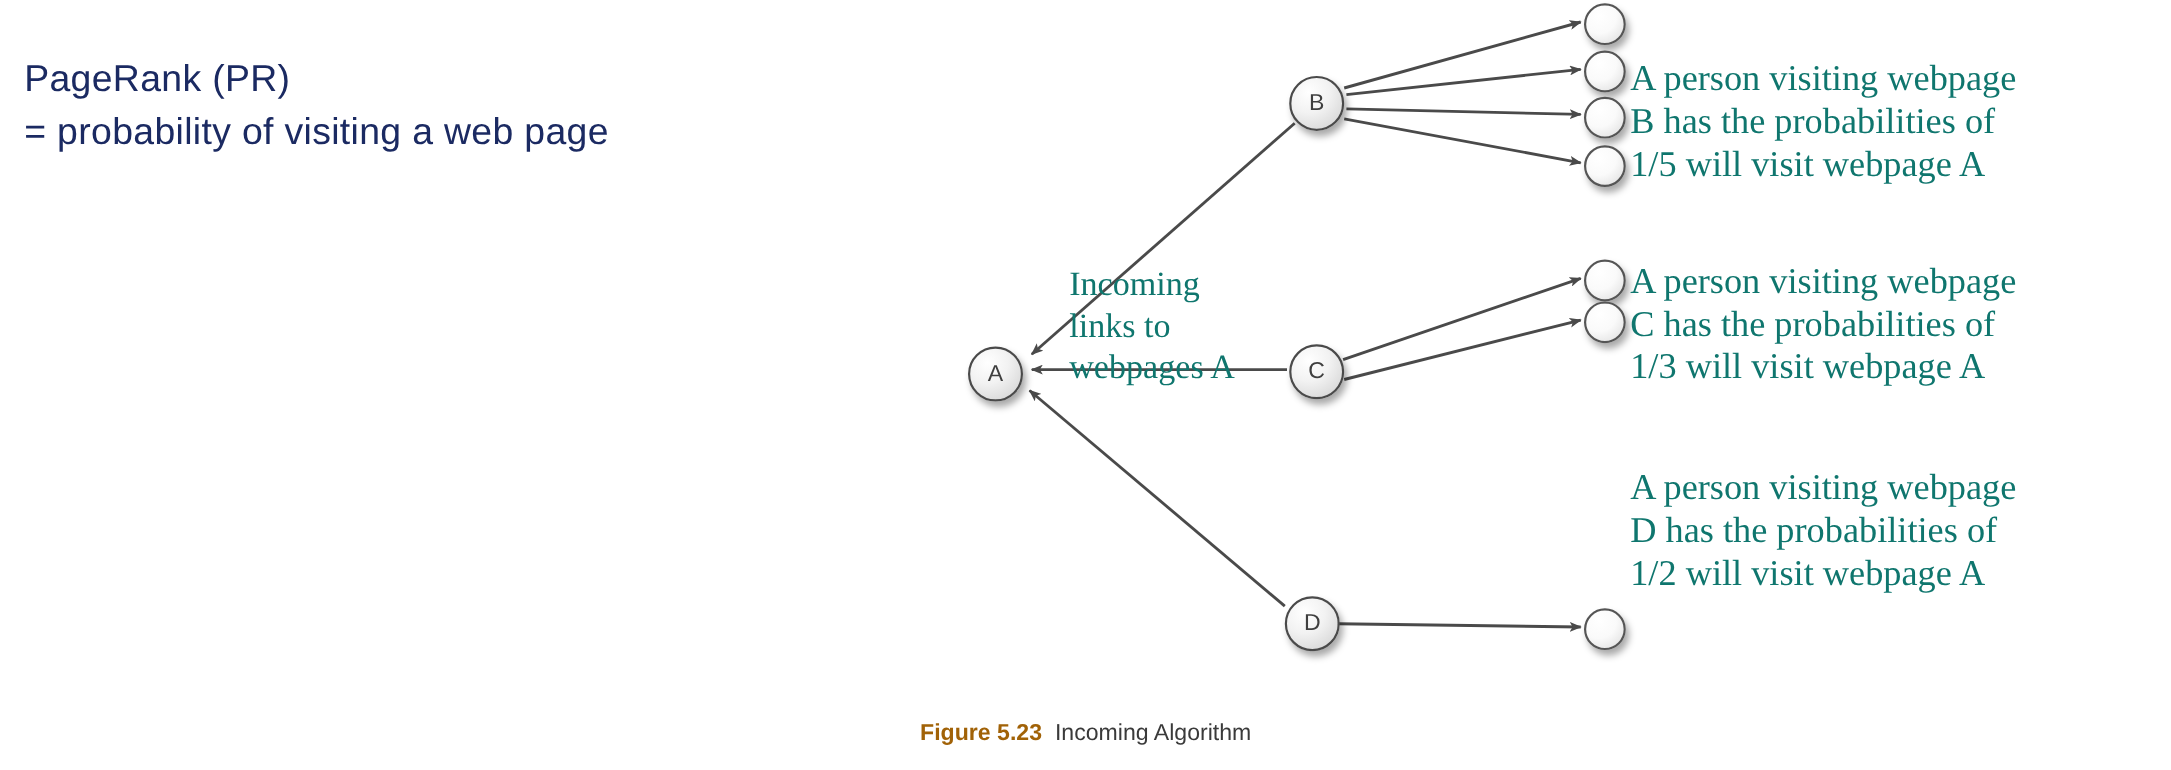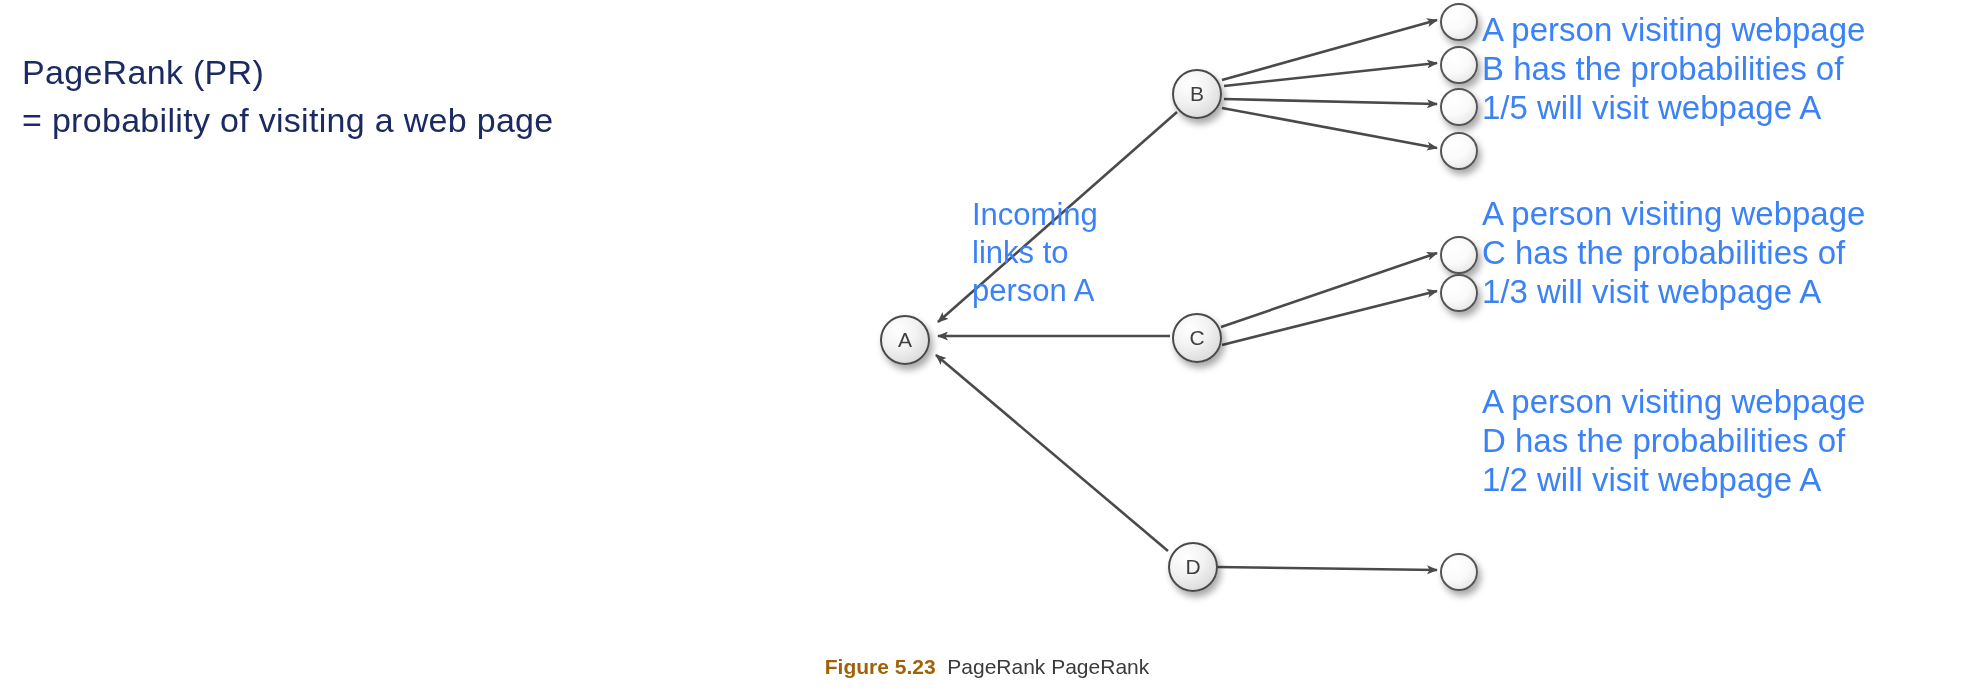--- a/index.html
+++ b/index.html
@@ -74,25 +74,26 @@
   .node.leaf {
     width: 34px;
     height: 34px;
     background: radial-gradient(circle at 34% 28%, #ffffff 0%, #fafafa 48%, #e6e6e6 82%, #d8d8d8 100%);
     border: 2px solid #555555;
   }
 
   
   .cyan {
     position: absolute;
-    color: #3b82f6;
-    font-family: Liberation Sans, sans-serif;
+    color: #0f766e;
+    font-family: Liberation Serif, serif;
     font-size: 33px;
     line-height: 39px;
     white-space: pre-wrap;
+    margin-top: 43px;
   }
   .cyan.small {
     font-size: 31px;
     line-height: 38px;
   }
 
   
   #caption {
     position: absolute;
     left: 0;
@@ -169,31 +170,31 @@
     <div class="node leaf" style="left:1440px; top:132px;"></div>
 
     <div class="node leaf" style="left:1440px; top:236px;"></div>
     <div class="node leaf" style="left:1440px; top:274px;"></div>
 
     <div class="node leaf" style="left:1440px; top:553px;"></div>
   </div>
 
   <div class="cyan small" style="left:972px; top:196px; width:210px;">Incoming
 links to
-person A</div>
+webpages A</div>
 
   <div class="cyan" style="left:1482px; top:10px; width:470px;">A person visiting webpage
 B has the probabilities of
 1/5 will visit webpage A</div>
 
   <div class="cyan" style="left:1482px; top:194px; width:470px;">A person visiting webpage
 C has the probabilities of
 1/3 will visit webpage A</div>
 
   <div class="cyan" style="left:1482px; top:382px; width:470px;">A person visiting webpage
 D has the probabilities of
 1/2 will visit webpage A</div>
 
   <div id="caption">
-    <span class="cap-label">Figure 5.23</span><span>&nbsp;&nbsp;</span><span class="cap-title">PageRank PageRank</span>
+    <span class="cap-label">Figure 5.23</span><span>&nbsp;&nbsp;</span><span class="cap-title">Incoming Algorithm</span>
   </div>
 
 </div>
 
 </body></html>

